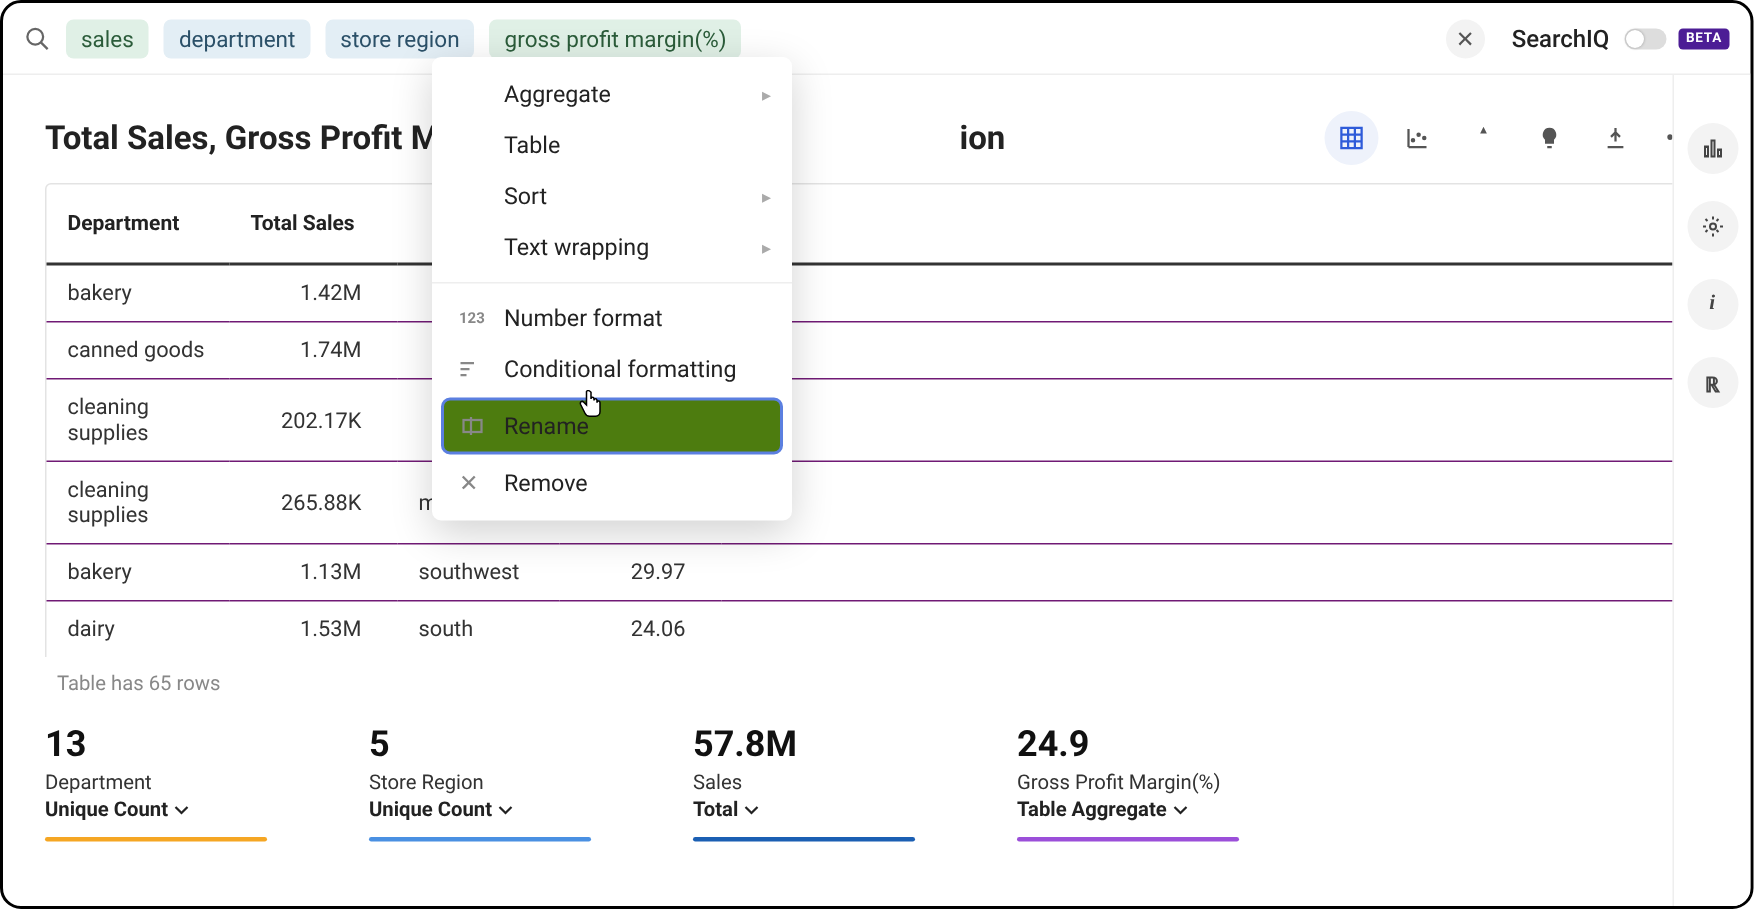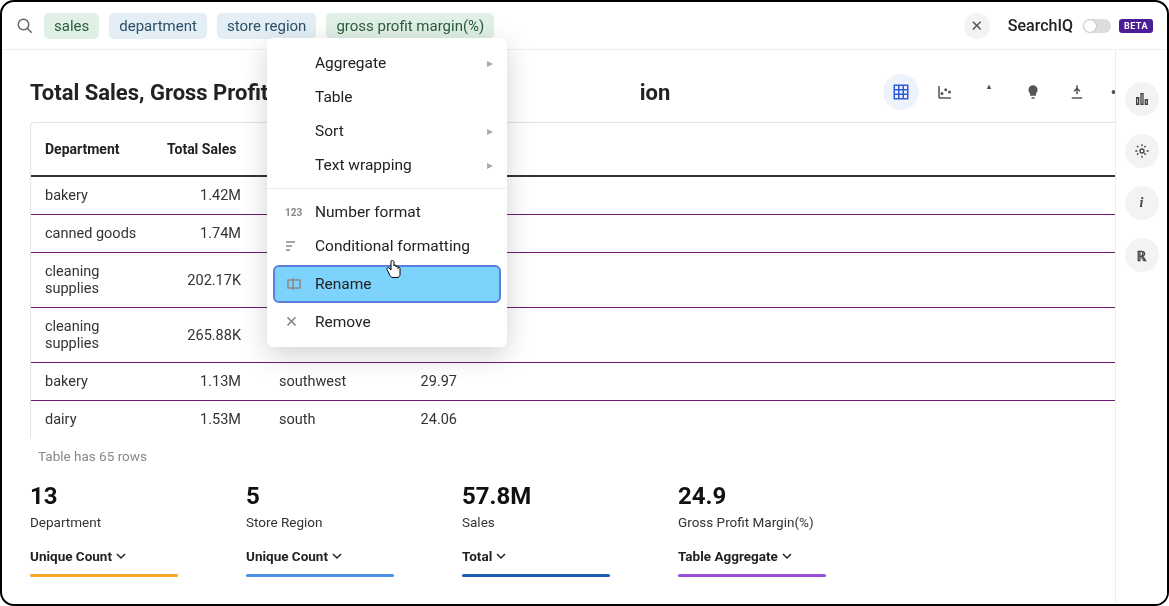--- a/index.html
+++ b/index.html
@@ -45,36 +45,36 @@
 .col-gpm { width: 108px; }
 .scrollhint { position:absolute; right:-6px; top:58px; width:5px; height:28px; background:#cfcfcf; border-radius:3px; }
 
 .footnote { padding: 10px 0 0 36px; font-size: 13.5px; color: #888; }
 
 
 .summary { display:flex; gap: 68px; padding: 18px 28px 0 28px; }
 .stat { min-width: 140px; }
 .stat .val { font-size: 24px; font-weight: 700; }
 .stat .lbl { font-size: 13.5px; color:#333; margin-top:4px; }
-.stat .agg { font-size: 13.5px; font-weight:700; color:#222; display:flex; align-items:center; gap:4px; margin-top:18px;}
+.stat .agg { font-size: 13.5px; font-weight:700; color:#222; display:flex; align-items:center; gap:4px; margin-top:2px;}
 .stat .agg svg { width:10px; height:10px; }
 .underline { height: 3px; margin-top: 10px; border-radius: 2px; }
 .u1 { background:#f5a623; width: 148px;}
 .u2 { background:#4a90e2; width: 148px;}
 .u3 { background:#1b5fb3; width: 148px;}
 .u4 { background:#9b4fd9; width: 148px;}
 
 
-.ctxmenu { position: absolute; left: 265px; top: 36px; width: 240px; background: #fff; border-radius: 6px; box-shadow: 0 8px 28px rgba(0,0,0,.18); padding: 8px 0; z-index: 50; }
+.ctxmenu { position: absolute; left: 286px; top: 36px; width: 240px; background: #fff; border-radius: 6px; box-shadow: 0 8px 28px rgba(0,0,0,.18); padding: 8px 0; z-index: 50; }
 .ctxitem { display:flex; align-items:center; padding: 8px 18px 8px 18px; font-size: 15.5px; color:#222; cursor:pointer; position:relative; }
 .ctxitem .cicon { width:22px; display:inline-flex; justify-content:flex-start; color:#888; margin-right: 8px;}
 .ctxitem.noicon { padding-left: 48px; }
 .ctxitem .chev { position:absolute; right:14px; color:#aaa; font-size:12px;}
 .ctxdiv { height:1px; background:#eee; margin: 6px 0; }
-.ctxitem.highlight { margin: 2px 6px; border: 2px solid #5b7fe0; background:#7dd3fc; border-radius: 6px; padding-left: 12px; }
+.ctxitem.highlight { margin: 2px 6px; border: 2px solid #5b7fe0; background:#4d7c0f; border-radius: 6px; padding-left: 12px; }
 .ctxitem.highlight .cicon { margin-right: 6px;}
 .cursor-hand { position:absolute; left: 383px; top: 258px; z-index: 60; font-size:16px;}
 
 </style>
 </head>
 <body>
 
 <div class="searchbar">
   <svg class="search-icon" viewBox="0 0 24 24" fill="none" stroke="currentColor" stroke-width="2">
       <circle cx="10" cy="10" r="7"></circle>

